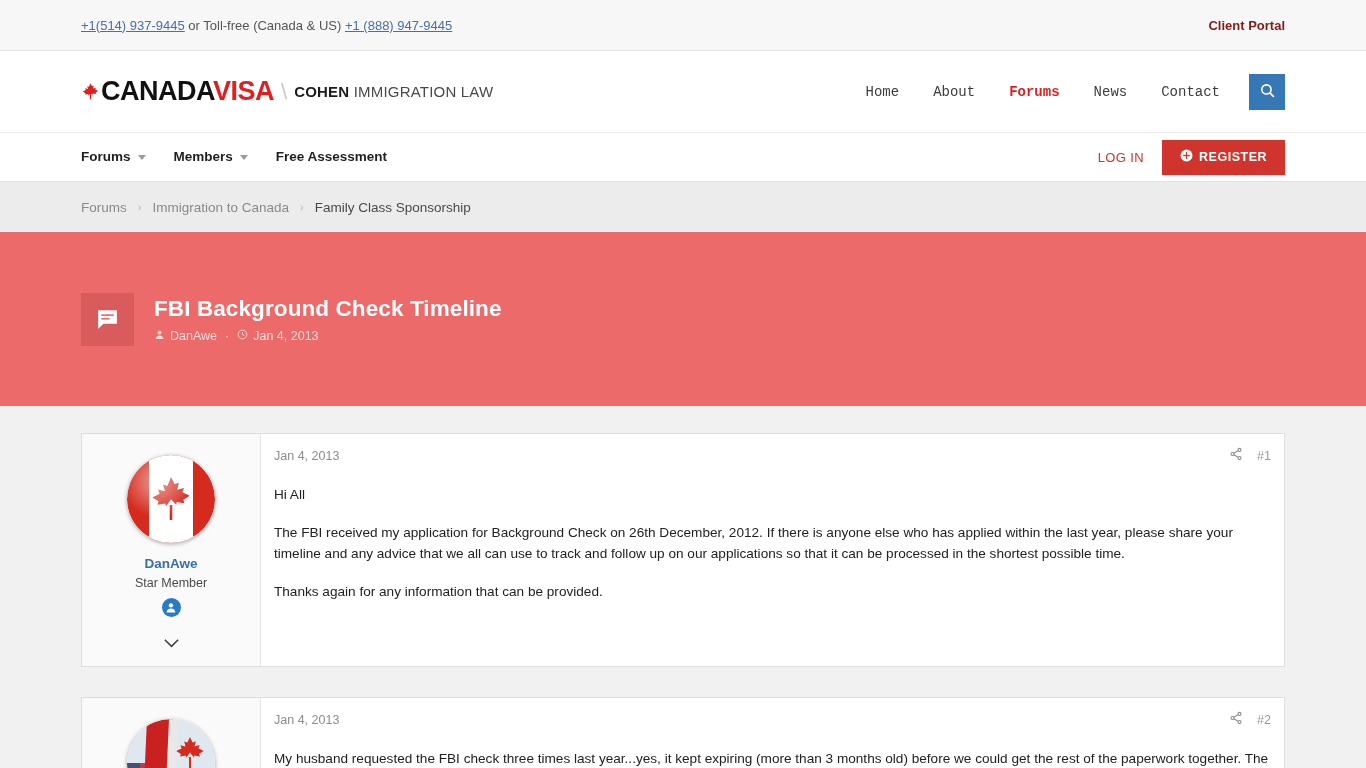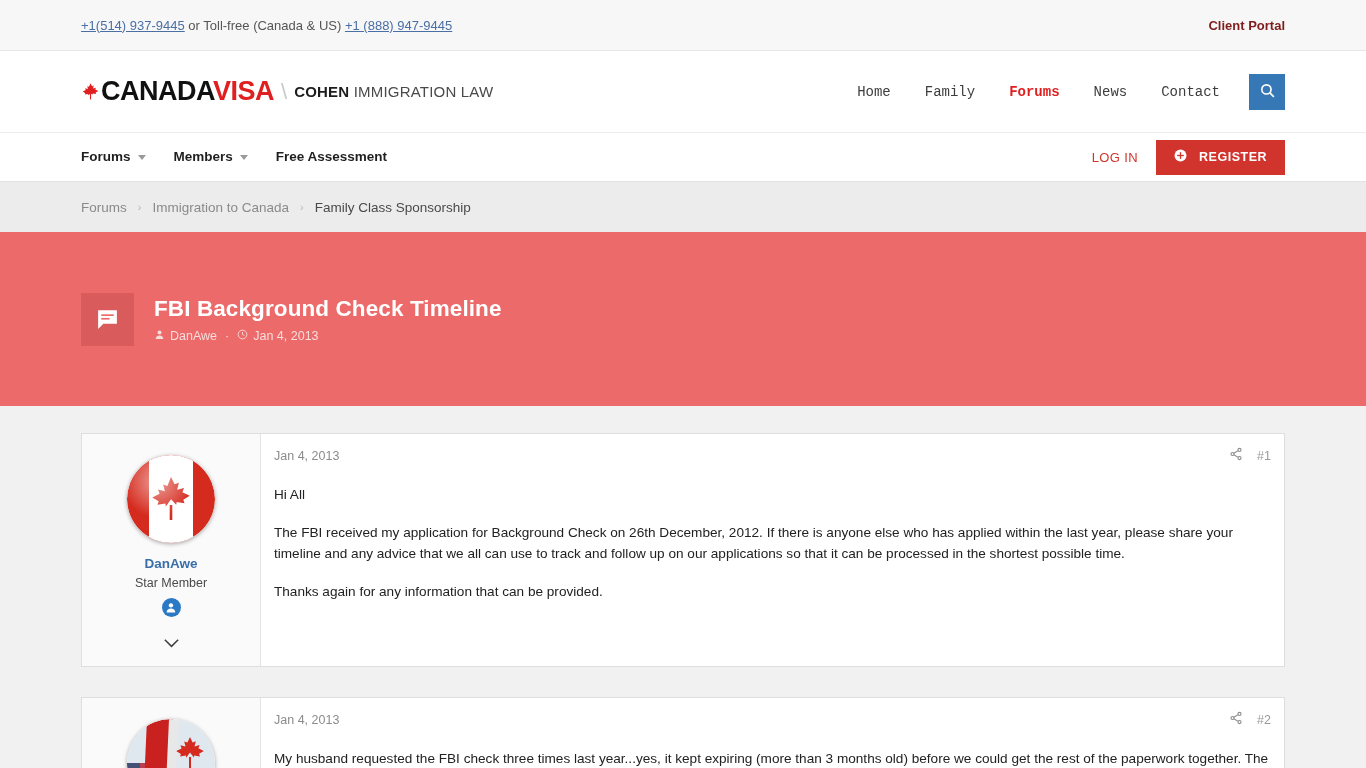--- a/index.html
+++ b/index.html
@@ -83,21 +83,21 @@
   }
   .forumnav-right { display: flex; align-items: center; gap: 18px; }
   .login-link {
     font-size: 13px; color: #d0342c; text-decoration: none;
     font-weight: normal; letter-spacing: .4px;
   }
   .register-btn {
     background: #d0342c; color: #fff; border: none;
     font-size: 12.5px; font-weight: bold; letter-spacing: .5px;
     padding: 0 18px; height: 35px; cursor: pointer;
-    display: flex; align-items: center; gap: 12px;
+    display: flex; align-items: center; gap: 6px;
     font-family: "Liberation Sans", sans-serif;
   }
 
   
   .crumbbar {
     height: 50px; background: #ececec;
     display: flex; align-items: center;
   }
   .crumb-inner { width: 1204px; margin: 0 auto; display: flex; align-items: center; }
   .crumb { font-size: 13.5px; color: #8a8a8a; text-decoration: none; }
@@ -192,21 +192,21 @@
           <span class="logo-canada">CANADA</span><span class="logo-visa">VISA</span>
         </span>
         <span class="logo-div">\</span>
         <span>
           <span class="logo-cohen-b">COHEN</span><span class="logo-cohen-n"> IMMIGRATION LAW</span>
         </span>
       </div>
 
       <div class="mainnav">
         <a href="#">Home</a>
-        <a href="#">Family</a>
+        <a href="#">About</a>
         <a href="#" class="active">Forums</a>
         <a href="#">News</a>
         <a href="#">Contact</a>
         <button class="search-btn">
           <span>
             <svg width="17" height="17" viewBox="0 0 24 24" fill="none" stroke="#ffffff" stroke-width="2.3">
               <circle cx="10.5" cy="10.5" r="6.5"></circle>
                 <line x1="15.4" y1="15.4" x2="21" y2="21"></line>
             </svg>
           </span>

